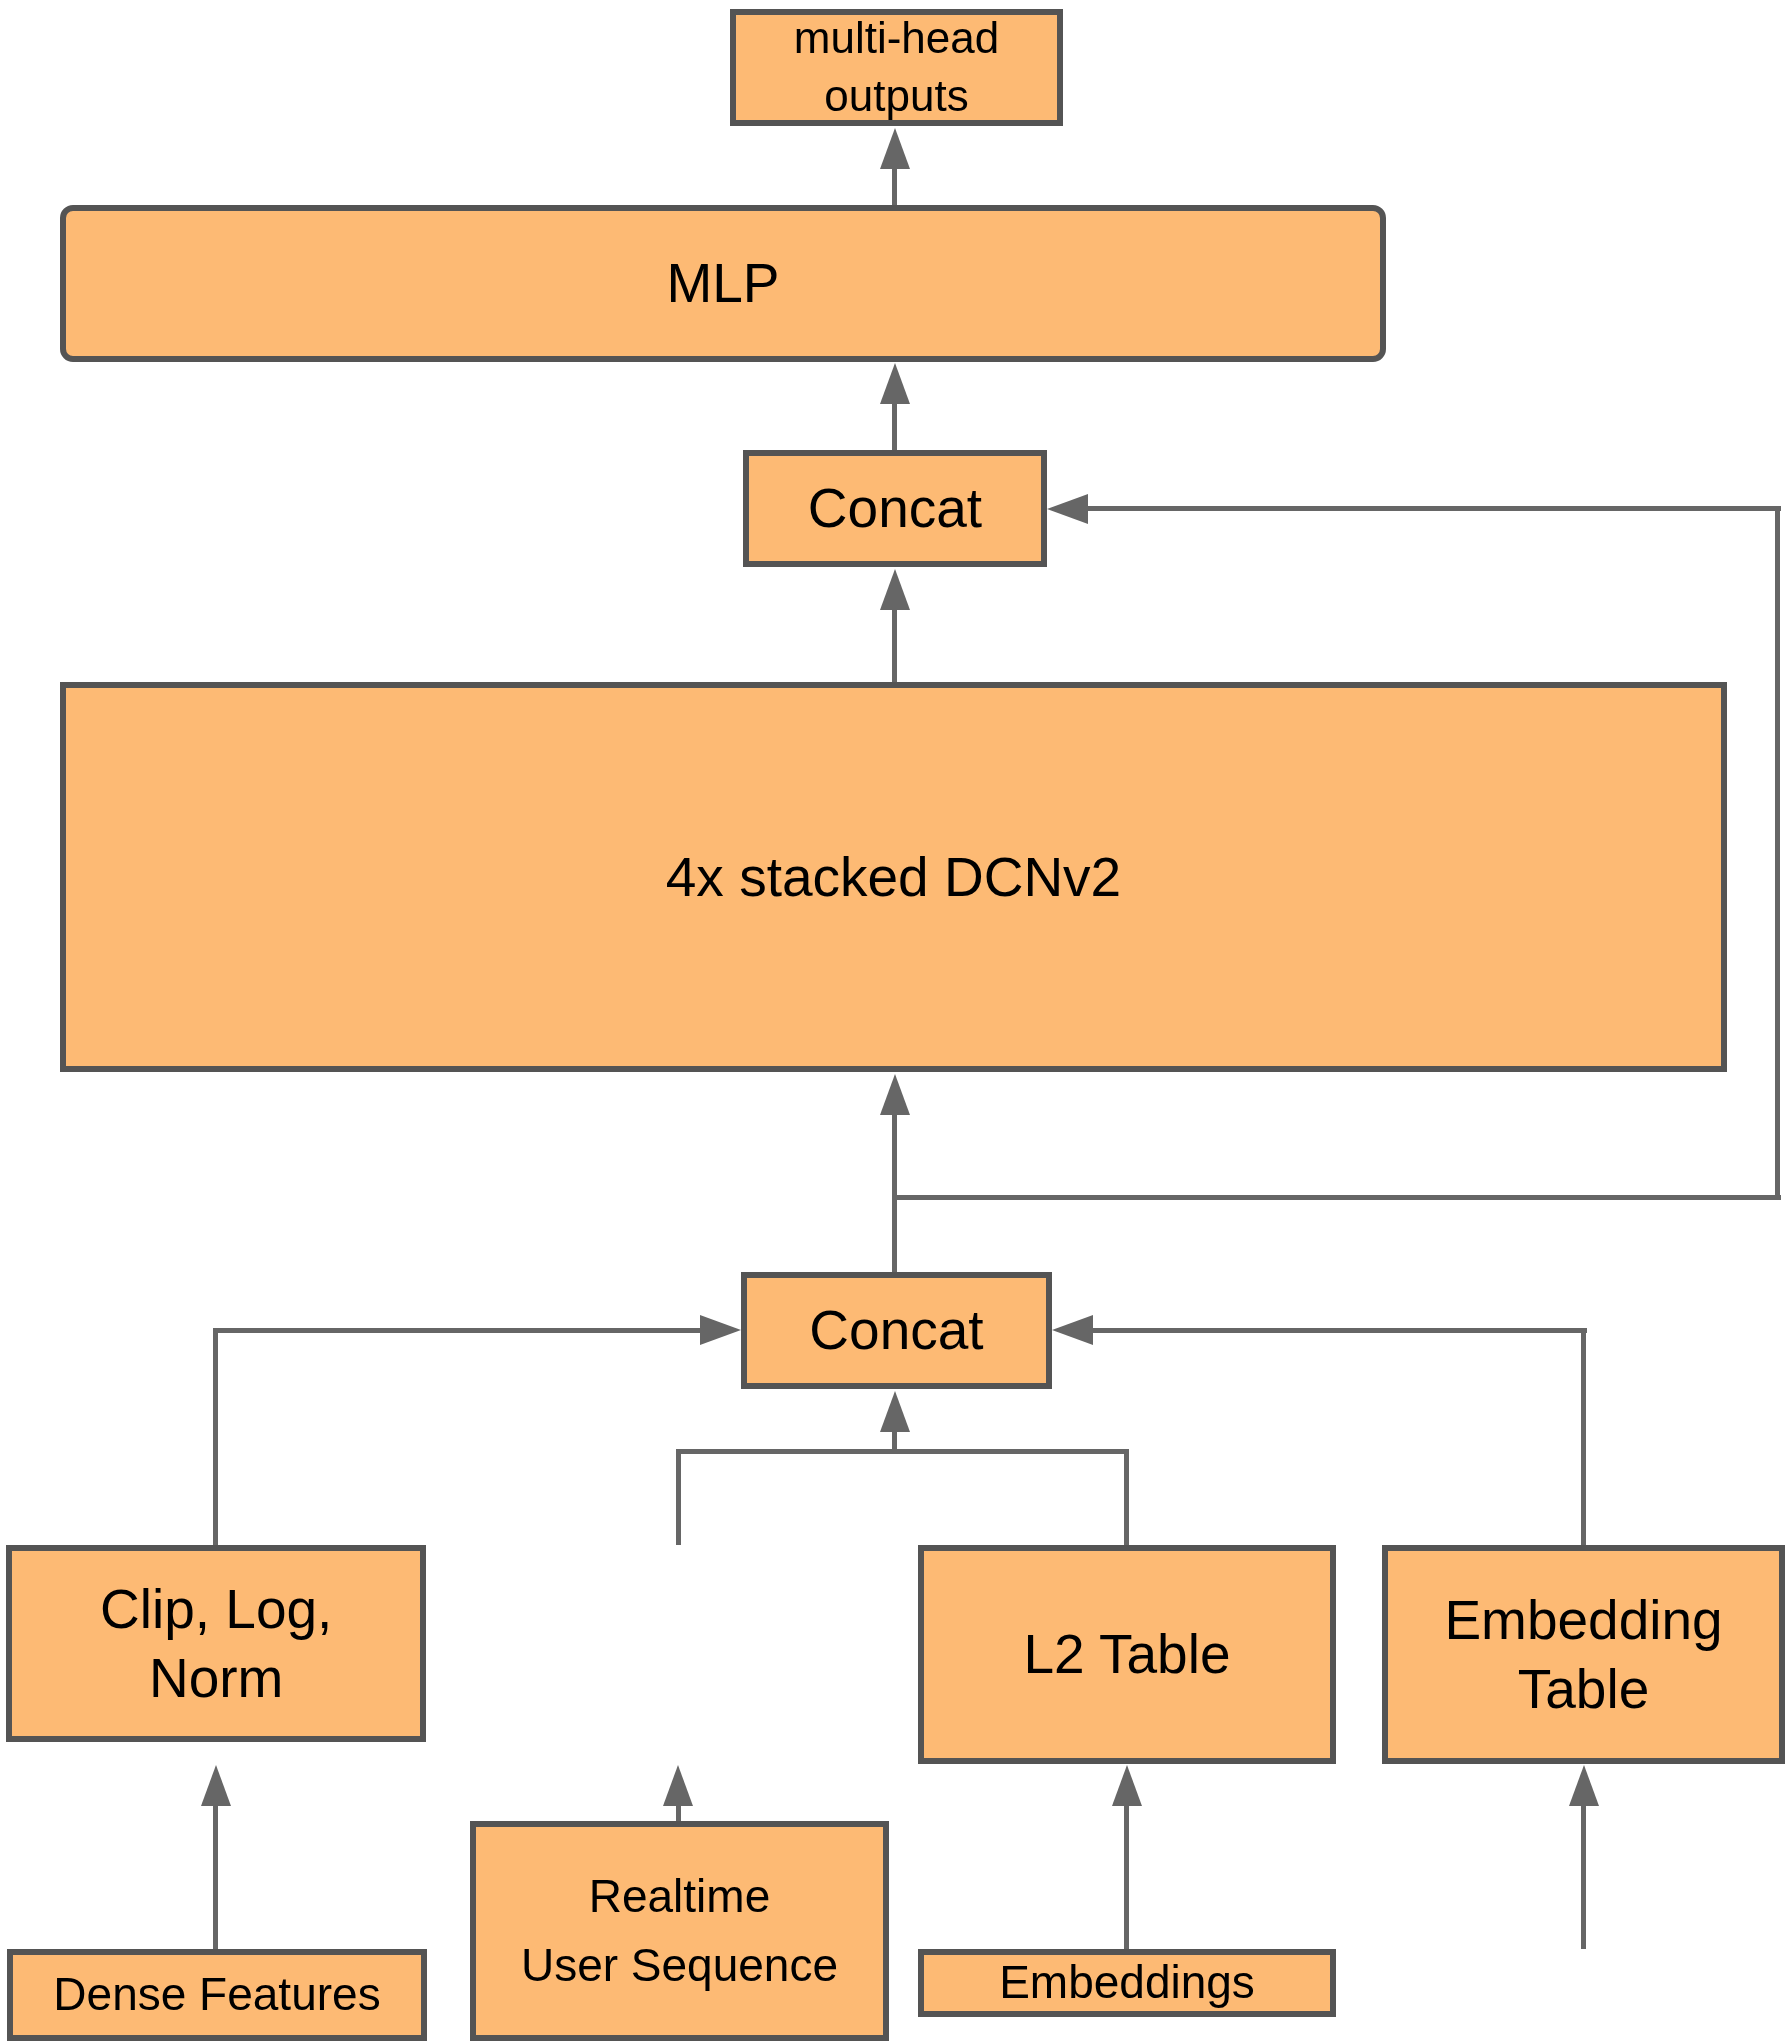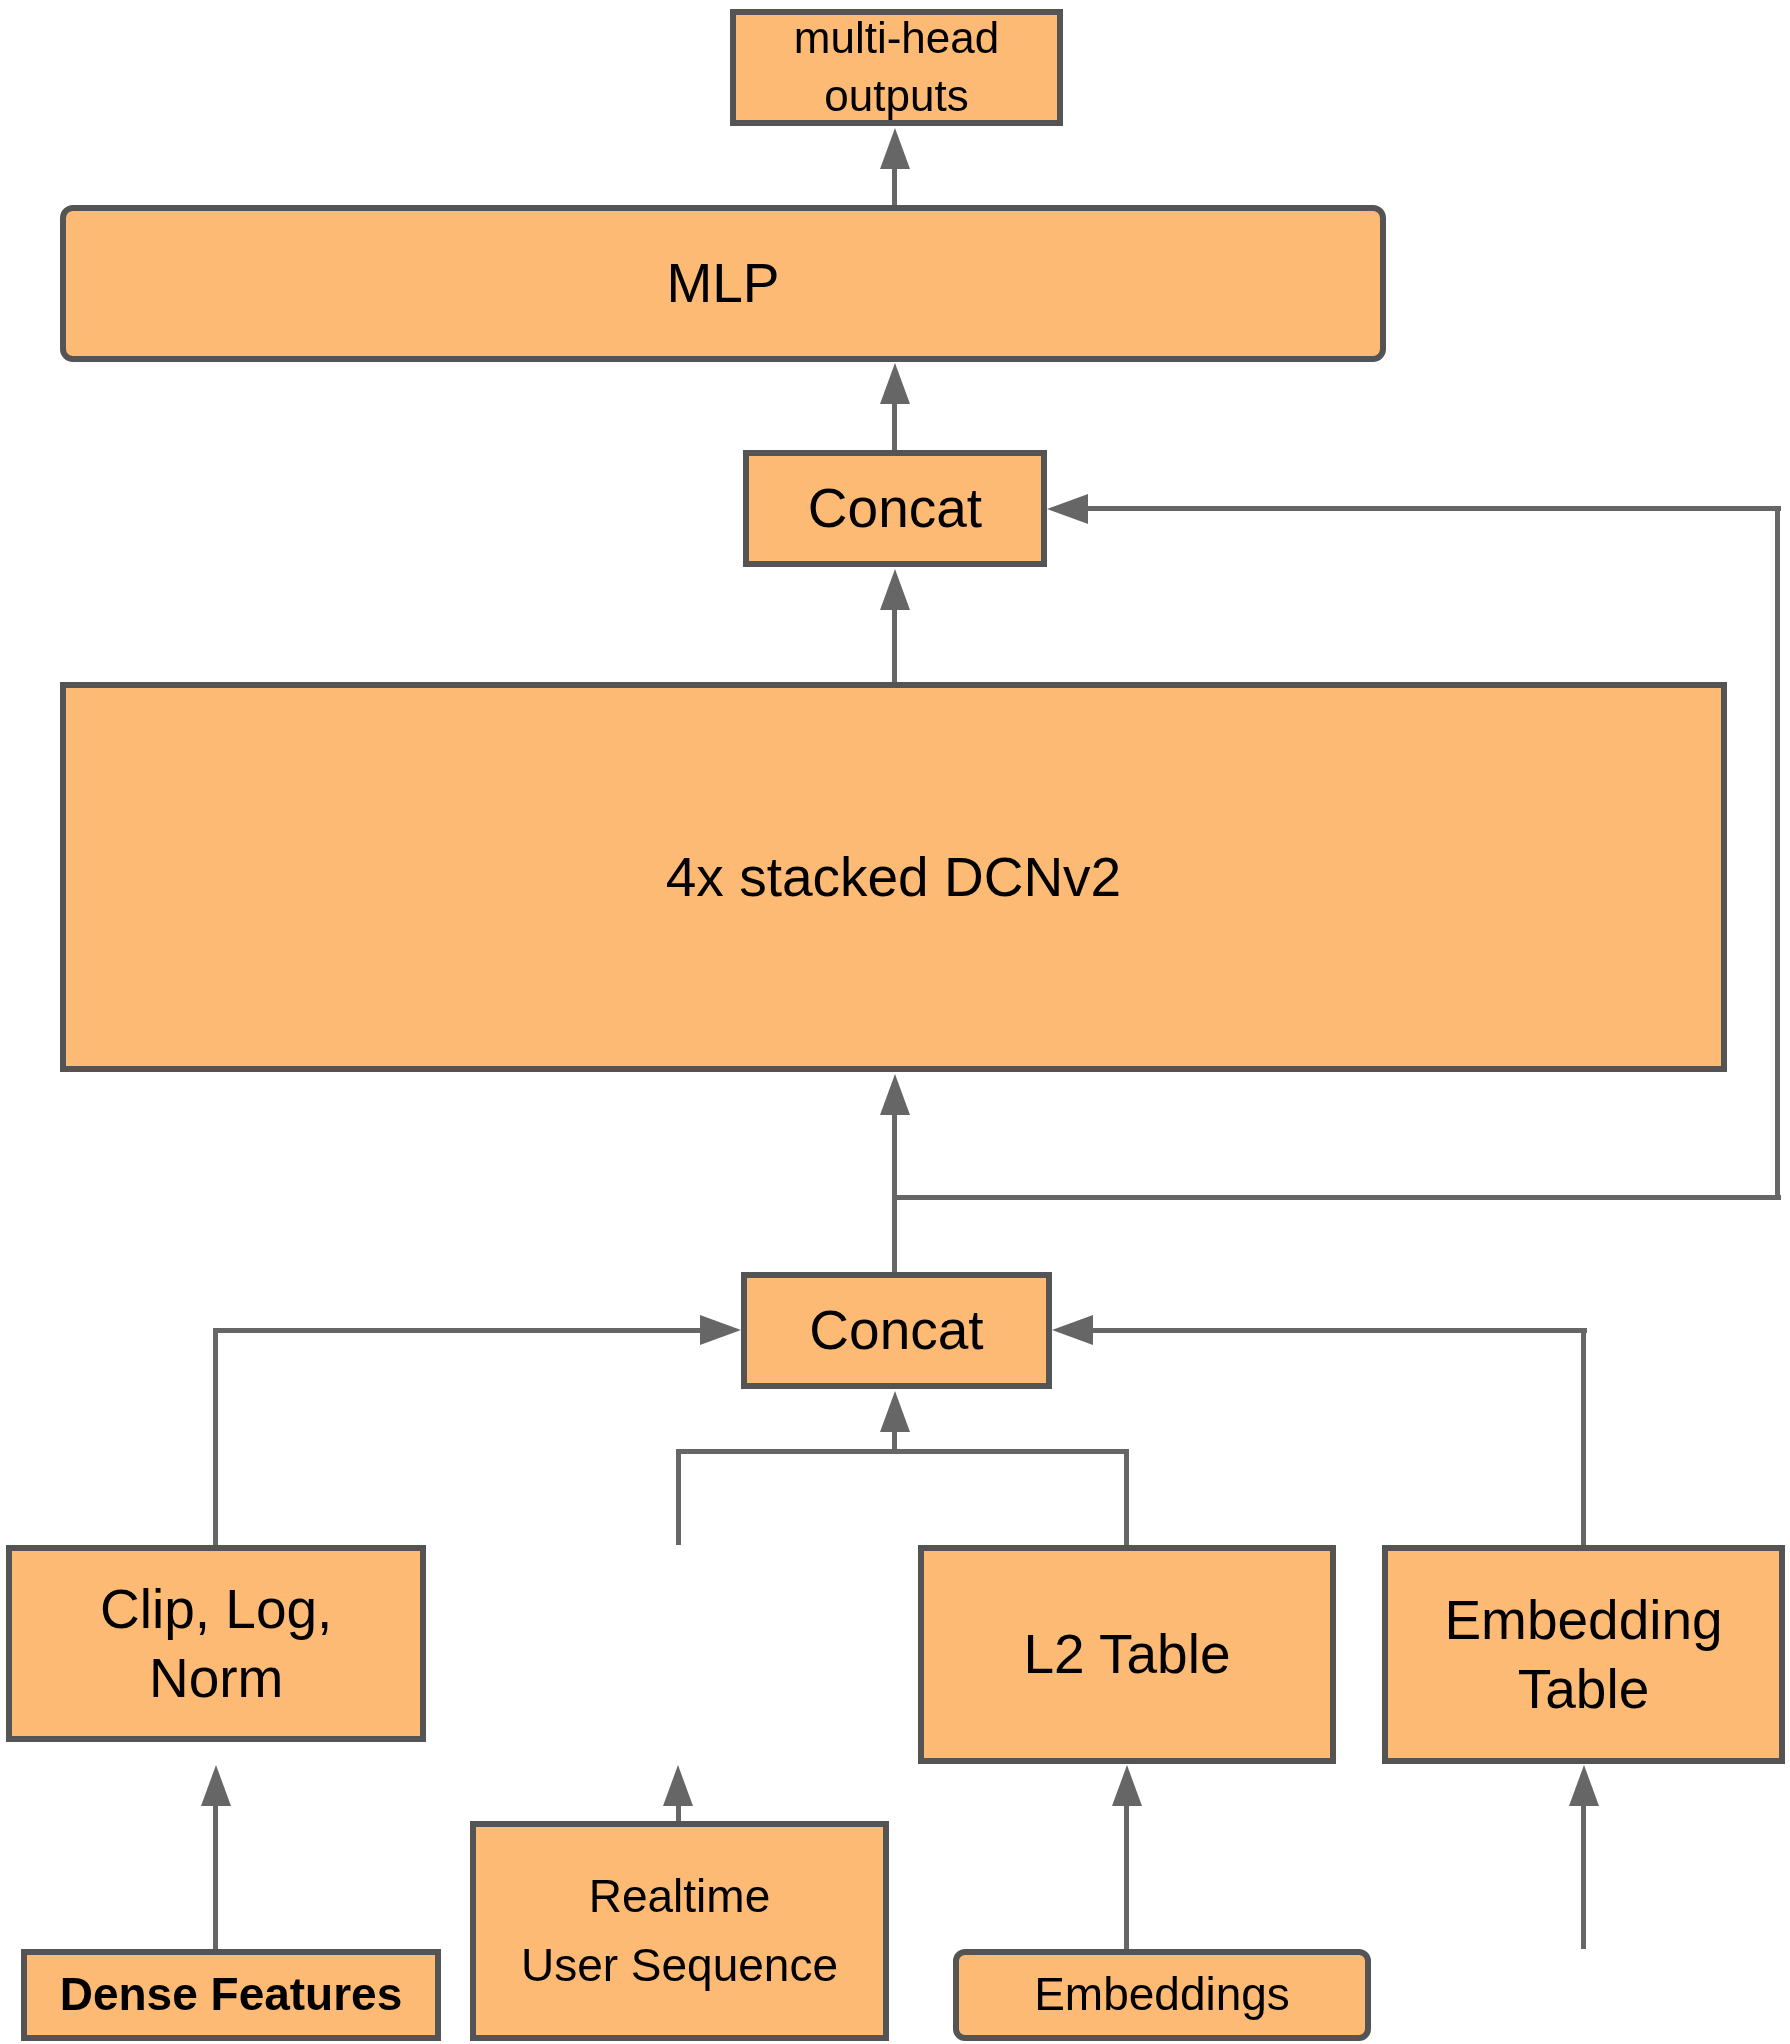--- a/index.html
+++ b/index.html
@@ -52,23 +52,23 @@
   
   #node-outputs       { left: 730px;  top: 8.8px;   width: 333px;  height: 117px; font-size: 44px; line-height: 1.32; }
   #node-mlp           { left: 60px;   top: 205px;  width: 1326px; height: 157px; font-size: 55px; border-radius: 13px; }
   #node-concat-top    { left: 743px;  top: 450px;  width: 304px;  height: 117px; font-size: 55px; }
   #node-dcnv2         { left: 60px;   top: 682px;  width: 1667px; height: 390px; font-size: 55px; }
   #node-concat-bottom { left: 741px;  top: 1272px; width: 311px;  height: 117px; font-size: 55px; }
   #node-clip          { left: 6.2px;    top: 1545px; width: 420px;  height: 197px; font-size: 55px; }
   #node-transact      { left: 467px;  top: 1545px; width: 423px;  height: 219px; font-size: 55px; }
   #node-l2norm        { left: 918px; top: 1545px; width: 418px;  height: 219px; font-size: 55px; }
   #node-embtable      { left: 1382px; top: 1545px; width: 403px;  height: 219px; font-size: 55px; }
-  #node-dense         { left: 21px;    top: 1949px; width: 420px;  height: 92px; font-size: 46px; font-weight: bold; }
+  #node-dense         { left: 7px;    top: 1949px; width: 420px;  height: 92px; font-size: 46px; }
   #node-realtime      { left: 470px;  top: 1821px; width: 419px;  height: 220px; font-size: 46px; line-height: 1.5; }
-  #node-embeddings    { left: 953px; top: 1949px; width: 418px;  height: 92px; font-size: 46px; border-radius: 12px; }
+  #node-embeddings    { left: 918px; top: 1949px; width: 418px;  height: 68px; font-size: 46px; }
   #node-sparse        { left: 1373px; top: 1949px; width: 416px;  height: 92px; font-size: 46px; }
 
   
   
   #e-a-line { left: 892px; top: 167px;  width: 5.3px;    height: 38px; }
   #e-a-tri  { left: 880px;  top: 128px; }
   
   #e-b-line { left: 892px; top: 402px;  width: 5.3px;    height: 48px; }
   #e-b-tri  { left: 880px;  top: 363px; }
   

